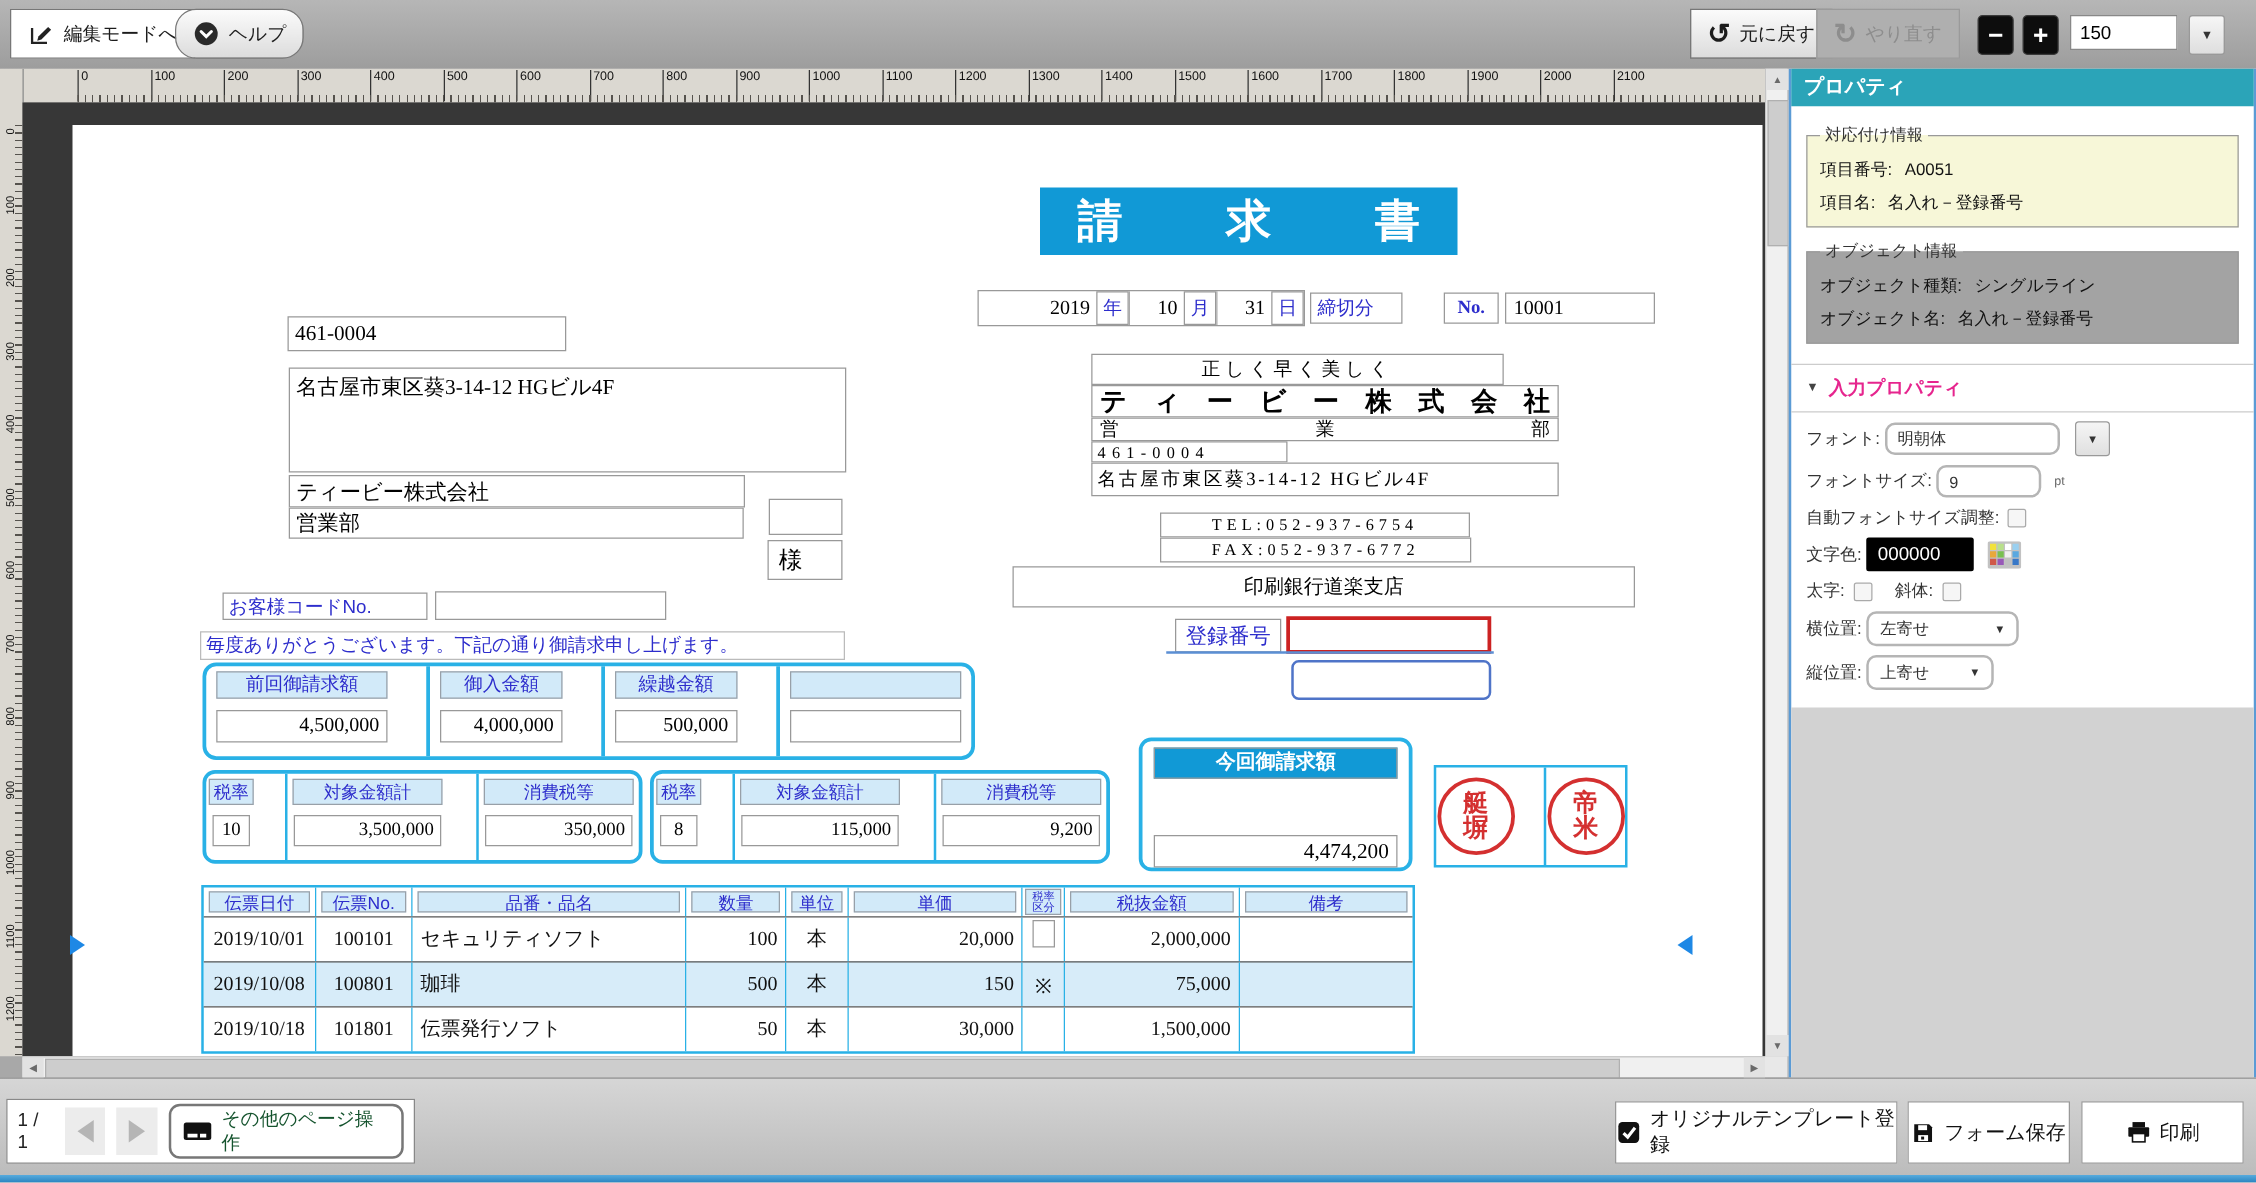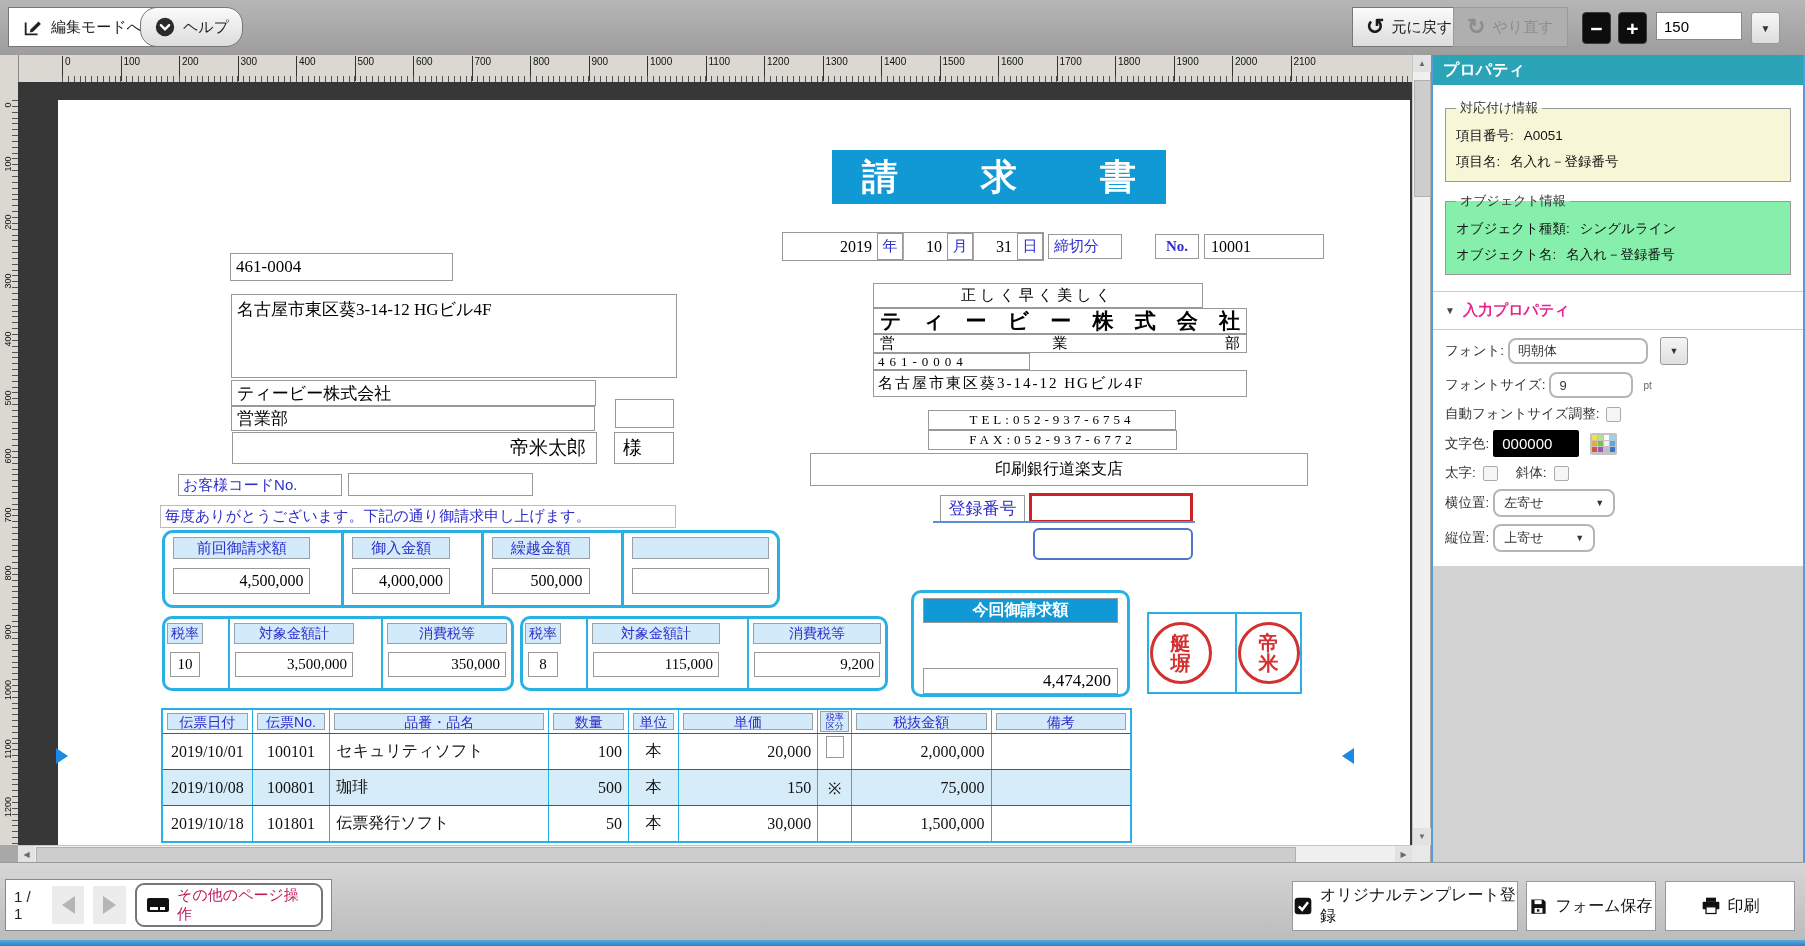--- a/index.html
+++ b/index.html
@@ -137,21 +137,21 @@
     font-family:"Liberation Serif","DejaVu Serif",serif;font-size:16px;color:#111;overflow:hidden;}
   .dc:last-child{border-right:none;}
   .taxbox{width:16px;height:20px;border:1px solid #999;background:#fff;margin:2px auto 0;align-self:flex-start;}
   
   #right-panel{position:absolute;left:1431px;top:55px;width:374px;height:807px;background:#fff;
     border-left:2px solid #5b9bd5;border-right:2px solid #5b9bd5;box-sizing:border-box;display:flex;flex-direction:column;}
   #panel-header{height:30px;background:var(--panel_teal,#2ba4b8);color:#fff;font-weight:bold;font-size:16px;
     line-height:30px;padding-left:10px;flex:0 0 auto;}
   #panel-body{padding:4px 0 0;}
   fieldset{margin:10px 12px 0;border:1px solid #999;padding:2px 10px 8px;background:#f7f7d8;}
-  fieldset.bluebg{background:#86efac;}
+  fieldset.bluebg{background:#a3a3a3;}
   legend{font-size:13px;color:#333;padding:0 4px;}
   .fitem{font-size:13.5px;color:#111;margin:8px 0 2px;}
   .fitem .flabel{margin-right:10px;}
   #input-section{margin-top:16px;border-top:1px solid #ccc;}
   #input-head{display:flex;align-items:center;gap:8px;padding:9px 12px;border-bottom:1px solid #ccc;}
   #input-head .tri{font-size:10px;color:#444;}
   #input-head .ptitle{color:var(--panel_pink,#e6258e);font-weight:bold;font-size:15px;}
   .prow{display:flex;align-items:center;padding:7px 12px 0;font-size:13.5px;color:#333;gap:4px;}
   .rinput{border:2px solid #b5b5b5;border-radius:8px;height:26px;font-size:13px;padding:0 8px;box-sizing:border-box;
     display:flex;align-items:center;background:#fff;}
@@ -168,21 +168,21 @@
   
   #toolbar-bottom{position:absolute;left:0;top:862px;width:1805px;height:78px;background:linear-gradient(#d6d6d6,#bcbcbc);border-top:1px solid #9a9a9a;box-sizing:border-box;}
   #page-group{position:absolute;left:5px;top:16px;width:327px;height:52px;background:#fff;border:1px solid #888;
     display:flex;align-items:center;padding:0 8px;gap:9px;box-sizing:border-box;}
   #page-indicator{font-size:15px;color:#222;}
   .navbtn{width:33px;height:38px;background:#ececec;display:flex;align-items:center;justify-content:center;}
   .navtri{width:0;height:0;border-top:9px solid transparent;border-bottom:9px solid transparent;}
   .navtri.prev{border-right:13px solid #b5b5b5;}
   .navtri.next{border-left:13px solid #b5b5b5;}
   #page-ops{height:40px;border:2px solid #777;border-radius:9px;background:#fff;display:flex;align-items:center;
-    gap:7px;padding:0 9px;font-size:15px;color:#be185d;}
+    gap:7px;padding:0 9px;font-size:15px;color:#14532d;}
   .bbtn{position:absolute;top:18px;height:50px;background:#fff;border:1px solid #999;display:flex;align-items:center;
     justify-content:center;gap:7px;font-size:16px;color:#111;box-sizing:border-box;}
   #btn-register{left:1292px;width:226px;}
   #btn-save{left:1526px;width:130px;}
   #btn-print{left:1665px;width:130px;}
   #bottom-strip{position:absolute;left:0;top:940px;width:1805px;height:6px;background:linear-gradient(#57abdd,#2a84c0);}
   .icon{flex:0 0 auto;display:inline-flex;}
 </style>
 </head>
 <body>
@@ -284,21 +284,20 @@
       <div class="dgc dgl serif" style="flex:1;">日</div>
     </div>
     <div class="obox serif" id="closing-box">締切分</div>
     <div class="obox serif" id="no-label">No.</div>
     <div class="obox serif" id="no-value">10001</div>
 
     <div class="obox serif" id="rc-postal">461-0004</div>
     <div class="obox serif" id="rc-addr">名古屋市東区葵3-14-12 HGビル4F</div>
     <div class="obox serif" id="rc-company">ティービー株式会社</div>
     <div class="obox serif" id="rc-dept">営業部</div>
-    <div class="obox serif" id="rc-name">帝米太郎</div>
     <div class="obox serif" id="rc-sama">様</div>
     <div class="obox" id="rc-small"></div>
 
     <div class="sline serif" id="sd-slogan">正しく早く美しく</div>
     <div class="sline serif" id="sd-company">
         <span>テ</span>
         <span>ィ</span>
         <span>ー</span>
         <span>ビ</span>
         <span>ー</span>

